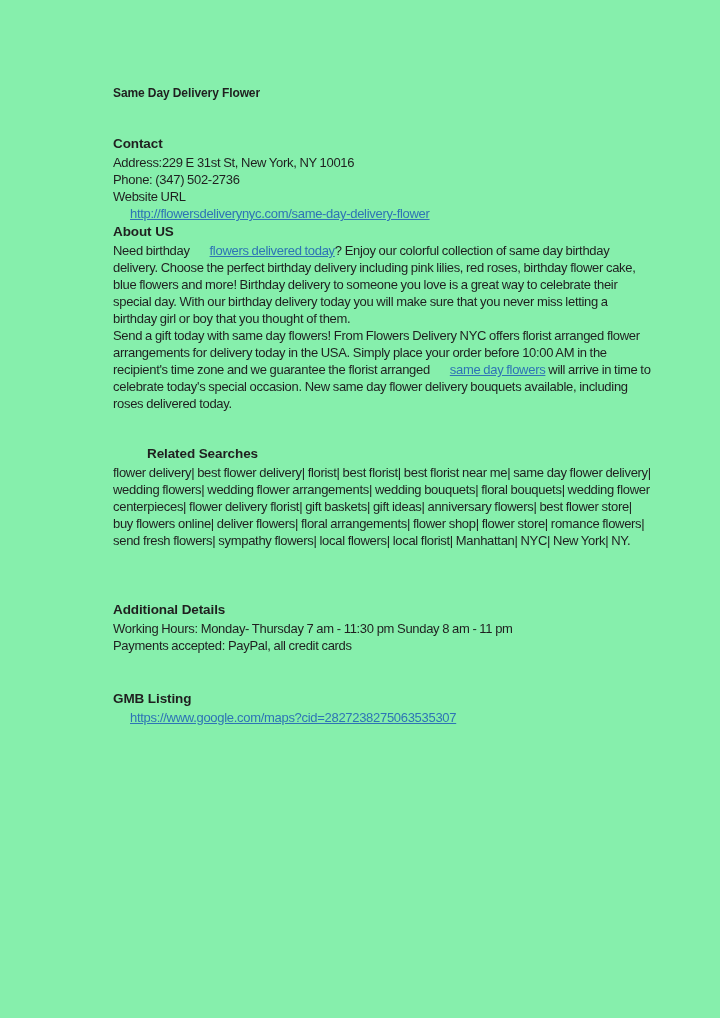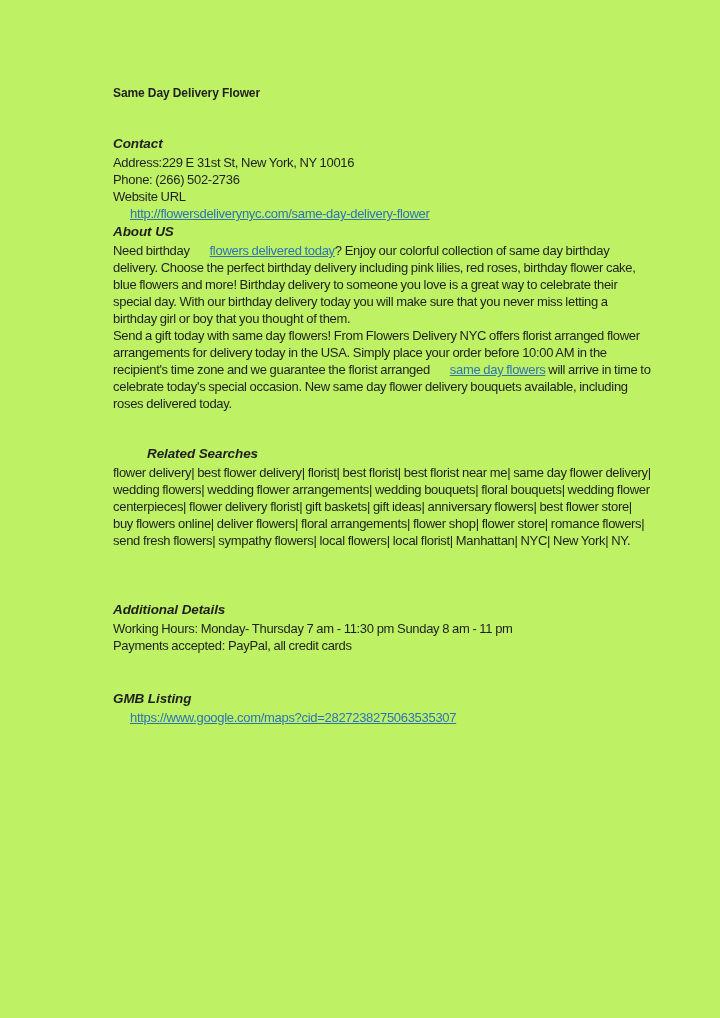--- a/index.html
+++ b/index.html
@@ -9,36 +9,35 @@
     background: #ffffff;
     font-family: "Liberation Sans", sans-serif;
     color: #1f1f1f;
     overflow: hidden;
   }
   .page {
     box-sizing: border-box;
     width: 720px;
     height: 1018px;
     padding: 84px 66px 0 113px;
-    background: #bef264;
+    background: #86efac;
   }
   .doc-title {
     font-size: 12px;
     font-weight: bold;
     line-height: 18px;
     letter-spacing: -0.1px;
     margin: 0;
   }
   .section-heading {
     font-size: 13.5px;
     font-weight: bold;
     line-height: 20px;
     letter-spacing: -0.1px;
     margin: 0;
-    font-style: italic;
   }
   .body-text, .line {
     font-size: 13px;
     line-height: 17px;
     letter-spacing: -0.3px;
     word-spacing: -0.4px;
   }
   p.body-text { margin: 0; }
   .mt-contact { margin-top: 32px; }
   .mt-about   { }
@@ -55,21 +54,21 @@
 </style>
 </head>
 <body>
 
 <div class="page">
 
   <h1 class="doc-title">Same Day Delivery Flower</h1>
 
   <h2 class="section-heading mt-contact">Contact</h2>
   <div class="line">Address:229 E 31st St, New York, NY 10016</div>
-  <div class="line">Phone: (266) 502-2736</div>
+  <div class="line">Phone: (347) 502-2736</div>
   <div class="line">Website URL</div>
   <div class="line">
     <a class="link">http://flowersdeliverynyc.com/same-day-delivery-flower</a>
   </div>
 
   <h2 class="section-heading mt-about">About US</h2>
   <p class="body-text"><span>Need birthday </span><a class="link">flowers delivered today</a><span>? Enjoy our colorful collection of same day birthday delivery. Choose the perfect birthday delivery including pink lilies, red roses, birthday flower cake, blue flowers and more! Birthday delivery to someone you love is a great way to celebrate their special day. With our birthday delivery today you will make sure that you never miss letting a birthday girl or boy that you thought of them.</span></p>
   <p class="body-text mt-para2"><span>Send a gift today with same day flowers! From Flowers Delivery NYC offers florist arranged flower arrangements for delivery today in the USA. Simply place your order before 10:00 AM in the recipient's time zone and we guarantee the florist arranged </span><a class="link">same day flowers</a><span> will arrive in time to celebrate today's special occasion. New same day flower delivery bouquets available, including roses delivered today.</span></p>
 
   <h2 class="section-heading mt-rs">Related Searches</h2>

